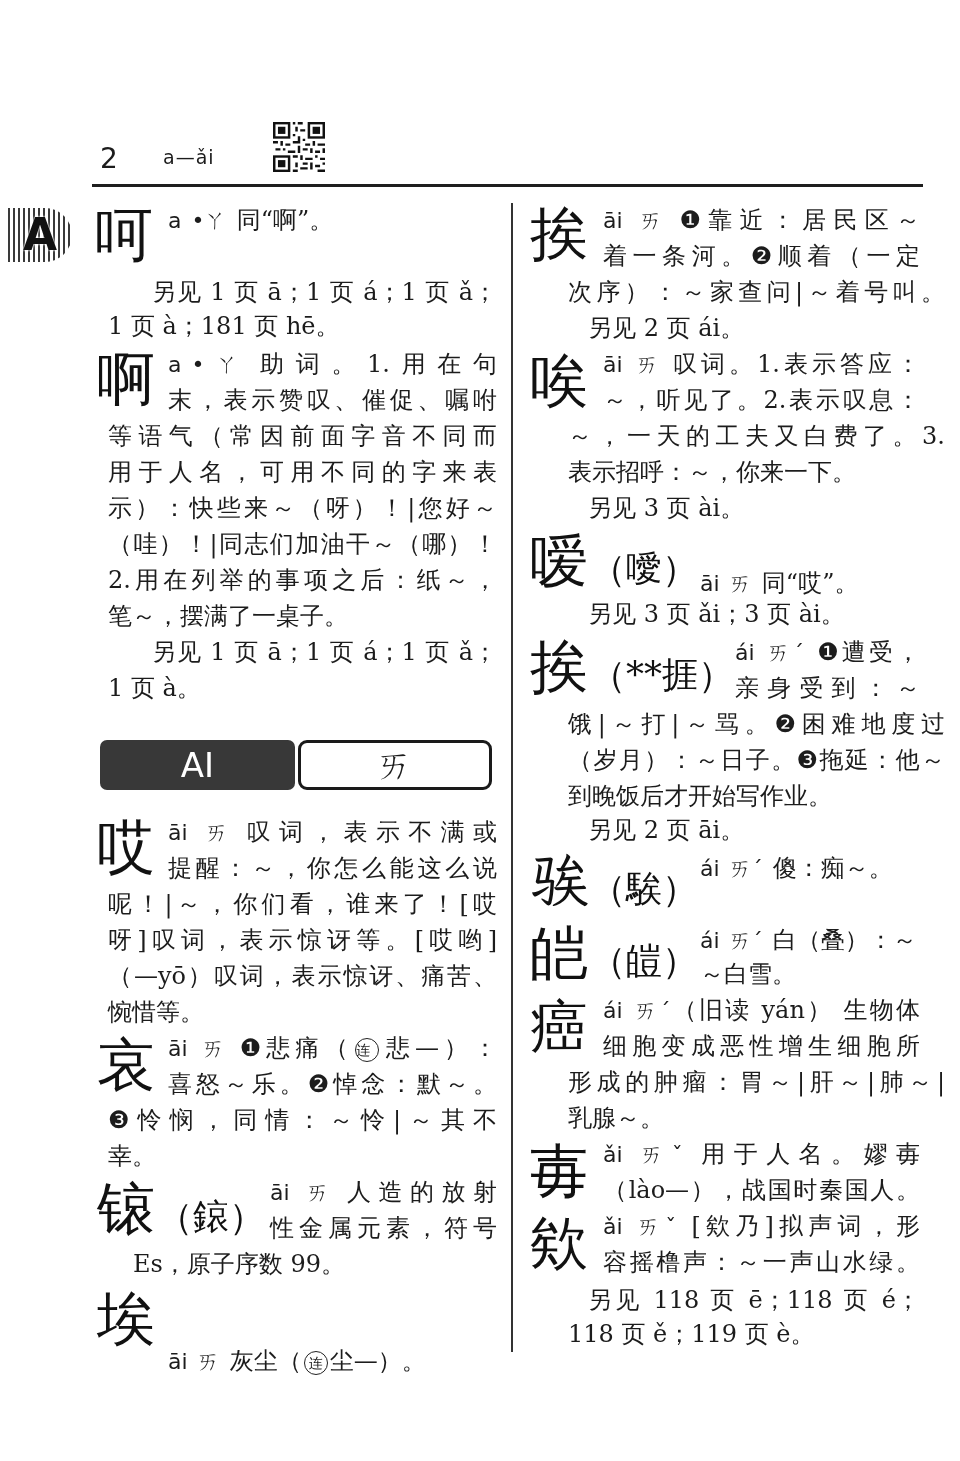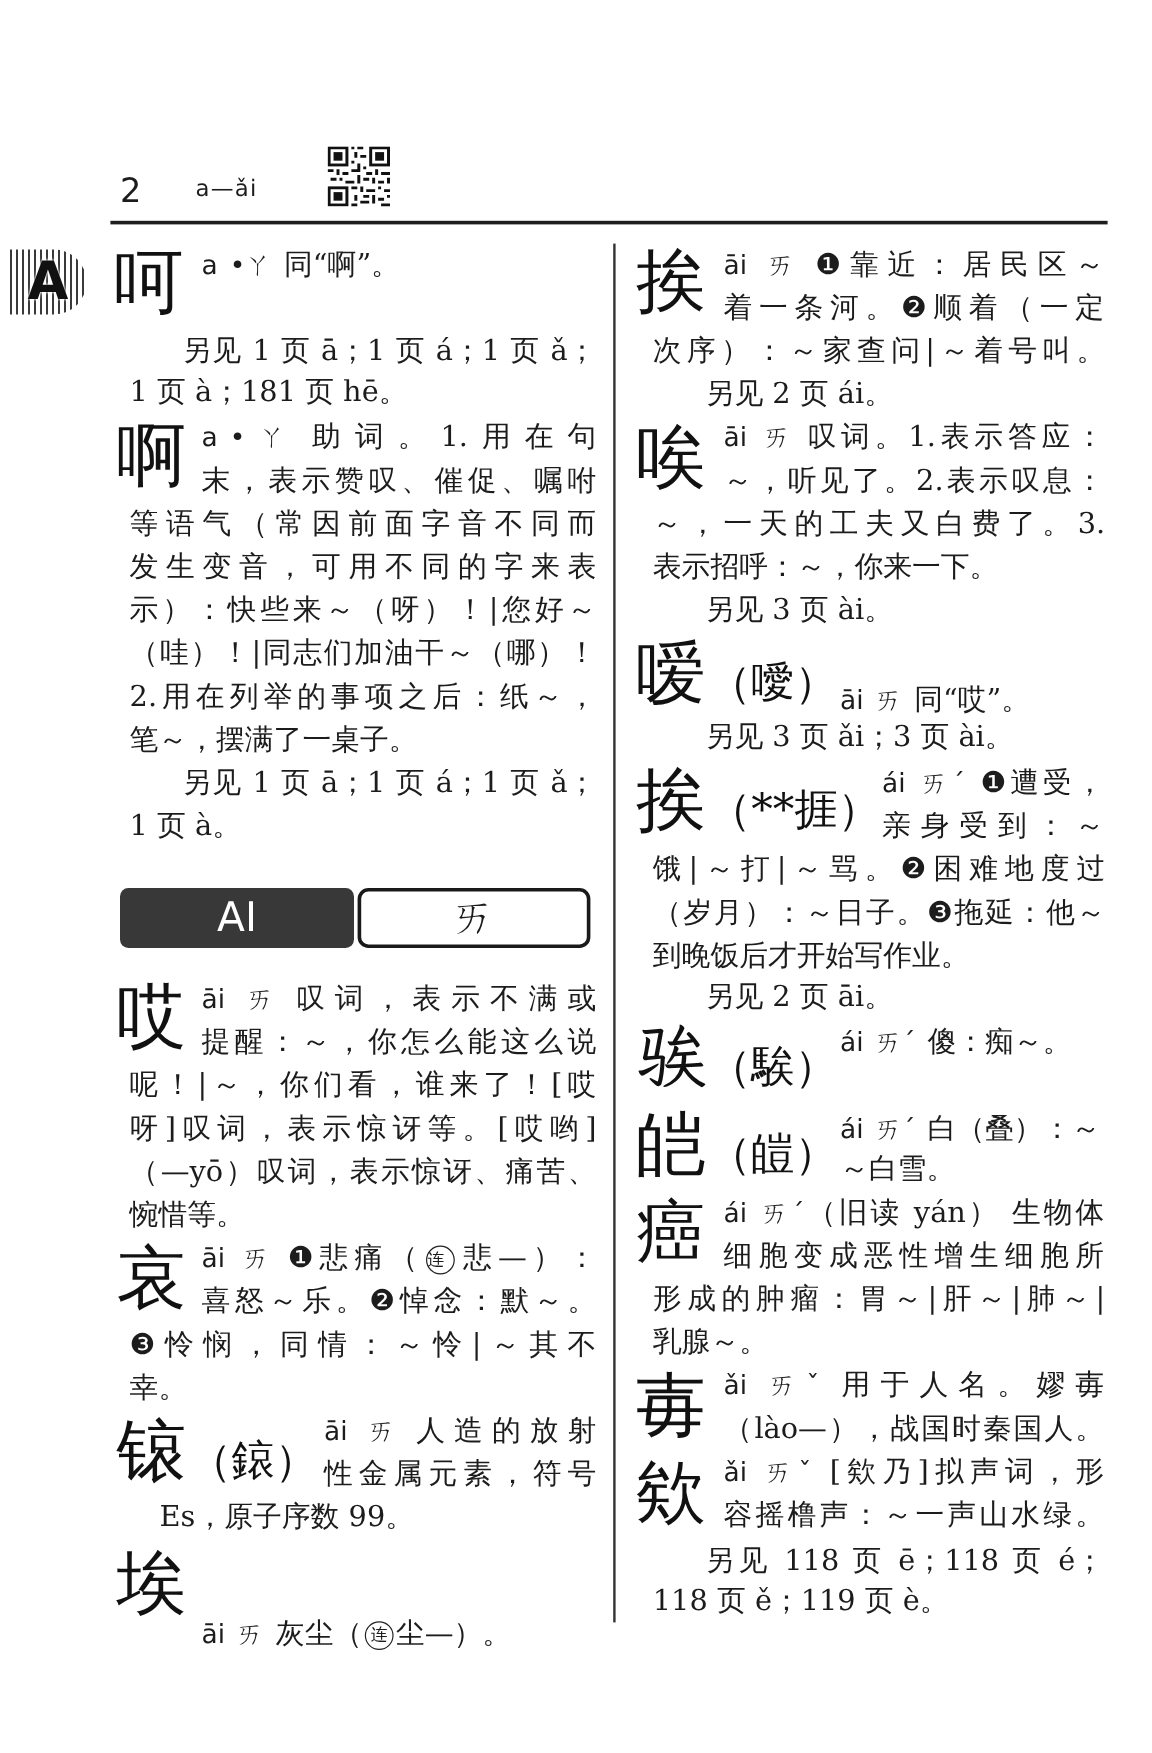--- a/index.html
+++ b/index.html
@@ -46,21 +46,21 @@
   .ln.j { white-space: normal; text-align: justify; text-align-last: justify; overflow: visible; }
   .py { font-family: "DejaVu Sans", "Liberation Sans", sans-serif; font-size: 22px; margin-right: 10px; }
   .zy { font-family: "DejaVu Sans", "Liberation Sans", sans-serif; font-size: 22px; margin-right: 10px; }
   .circ {
     display: inline-block; width: 22px; height: 22px; border: 1.5px solid #222; border-radius: 50%;
     font-size: 14px; line-height: 22px; text-align: center; vertical-align: middle; margin: 0 2px;
   }
   .w-l { left: 108px; width: 389px; }
   .w-li { left: 152px; width: 345px; }
   .w-lh { left: 168px; width: 329px; }
-  .w-r { left: 544px; width: 377px; }
+  .w-r { left: 568px; width: 377px; }
   .w-ri { left: 588px; width: 332px; }
   .w-rh { left: 603px; width: 317px; }
 </style>
 </head>
 <body>
 
 <div class="page">
 
   <div>
     <div class="abs page-num">2</div>
@@ -97,21 +97,21 @@
       <div class="ln w-l" style="top:308px;">1 页 à；181 页 hē。</div>
     </div>
 
     <div>
       <div class="hw" style="left:97px; top:350px;"><span>啊</span></div>
       <div class="ln j w-lh" style="top:346px;">
         <span class="py">a</span><span class="zy">•ㄚ</span><span>助词。1.用在句</span>
       </div>
       <div class="ln j w-lh" style="top:382px;">末，表示赞叹、催促、嘱咐</div>
       <div class="ln j w-l" style="top:418px;">等语气（常因前面字音不同而</div>
-      <div class="ln j w-l" style="top:454px;">发生变音，可用不同的字来表</div>
+      <div class="ln j w-l" style="top:454px;">用于人名，可用不同的字来表</div>
       <div class="ln j w-l" style="top:490px;">示）：快些来～（呀）！|您好～</div>
       <div class="ln j w-l" style="top:526px;">（哇）！|同志们加油干～（哪）！</div>
       <div class="ln j w-l" style="top:562px;">2.用在列举的事项之后：纸～，</div>
       <div class="ln w-l" style="top:598px;">笔～，摆满了一桌子。</div>
       <div class="ln j w-li" style="top:634px;">另见 1 页 ā；1 页 á；1 页 ǎ；</div>
       <div class="ln w-l" style="top:670px;">1 页 à。</div>
     </div>
 
     <div>
       <div class="abs sec-dark">

